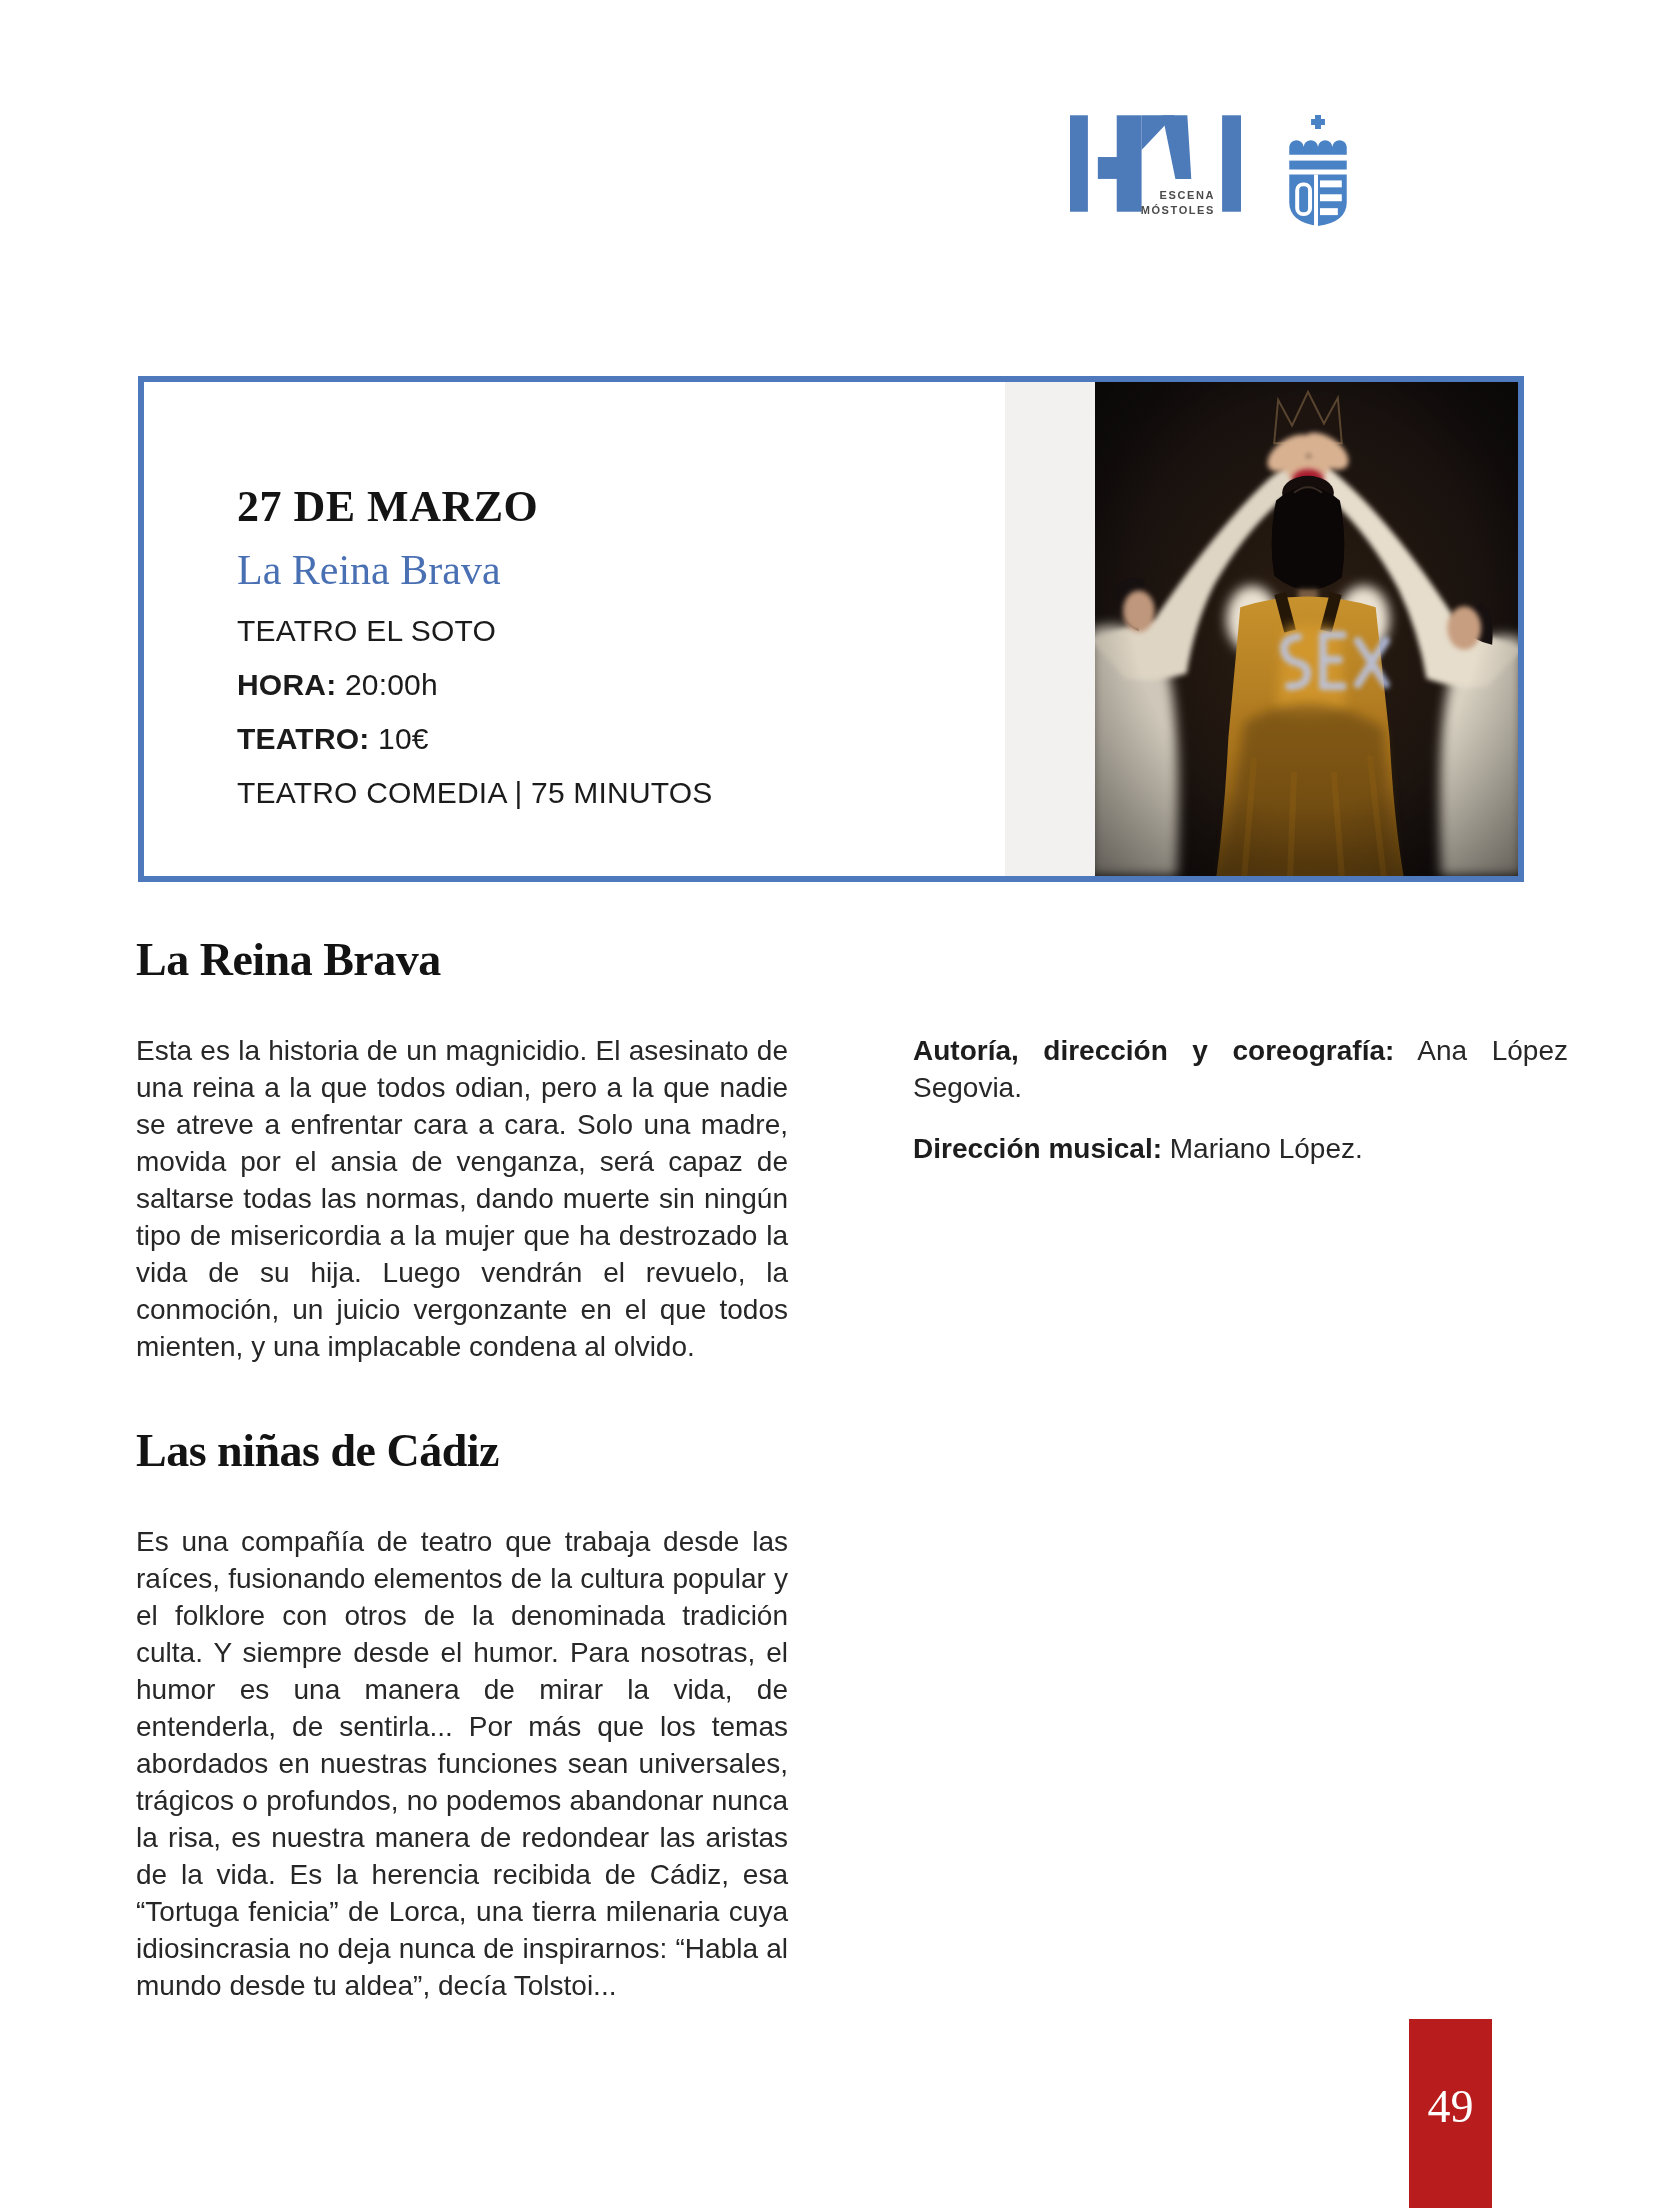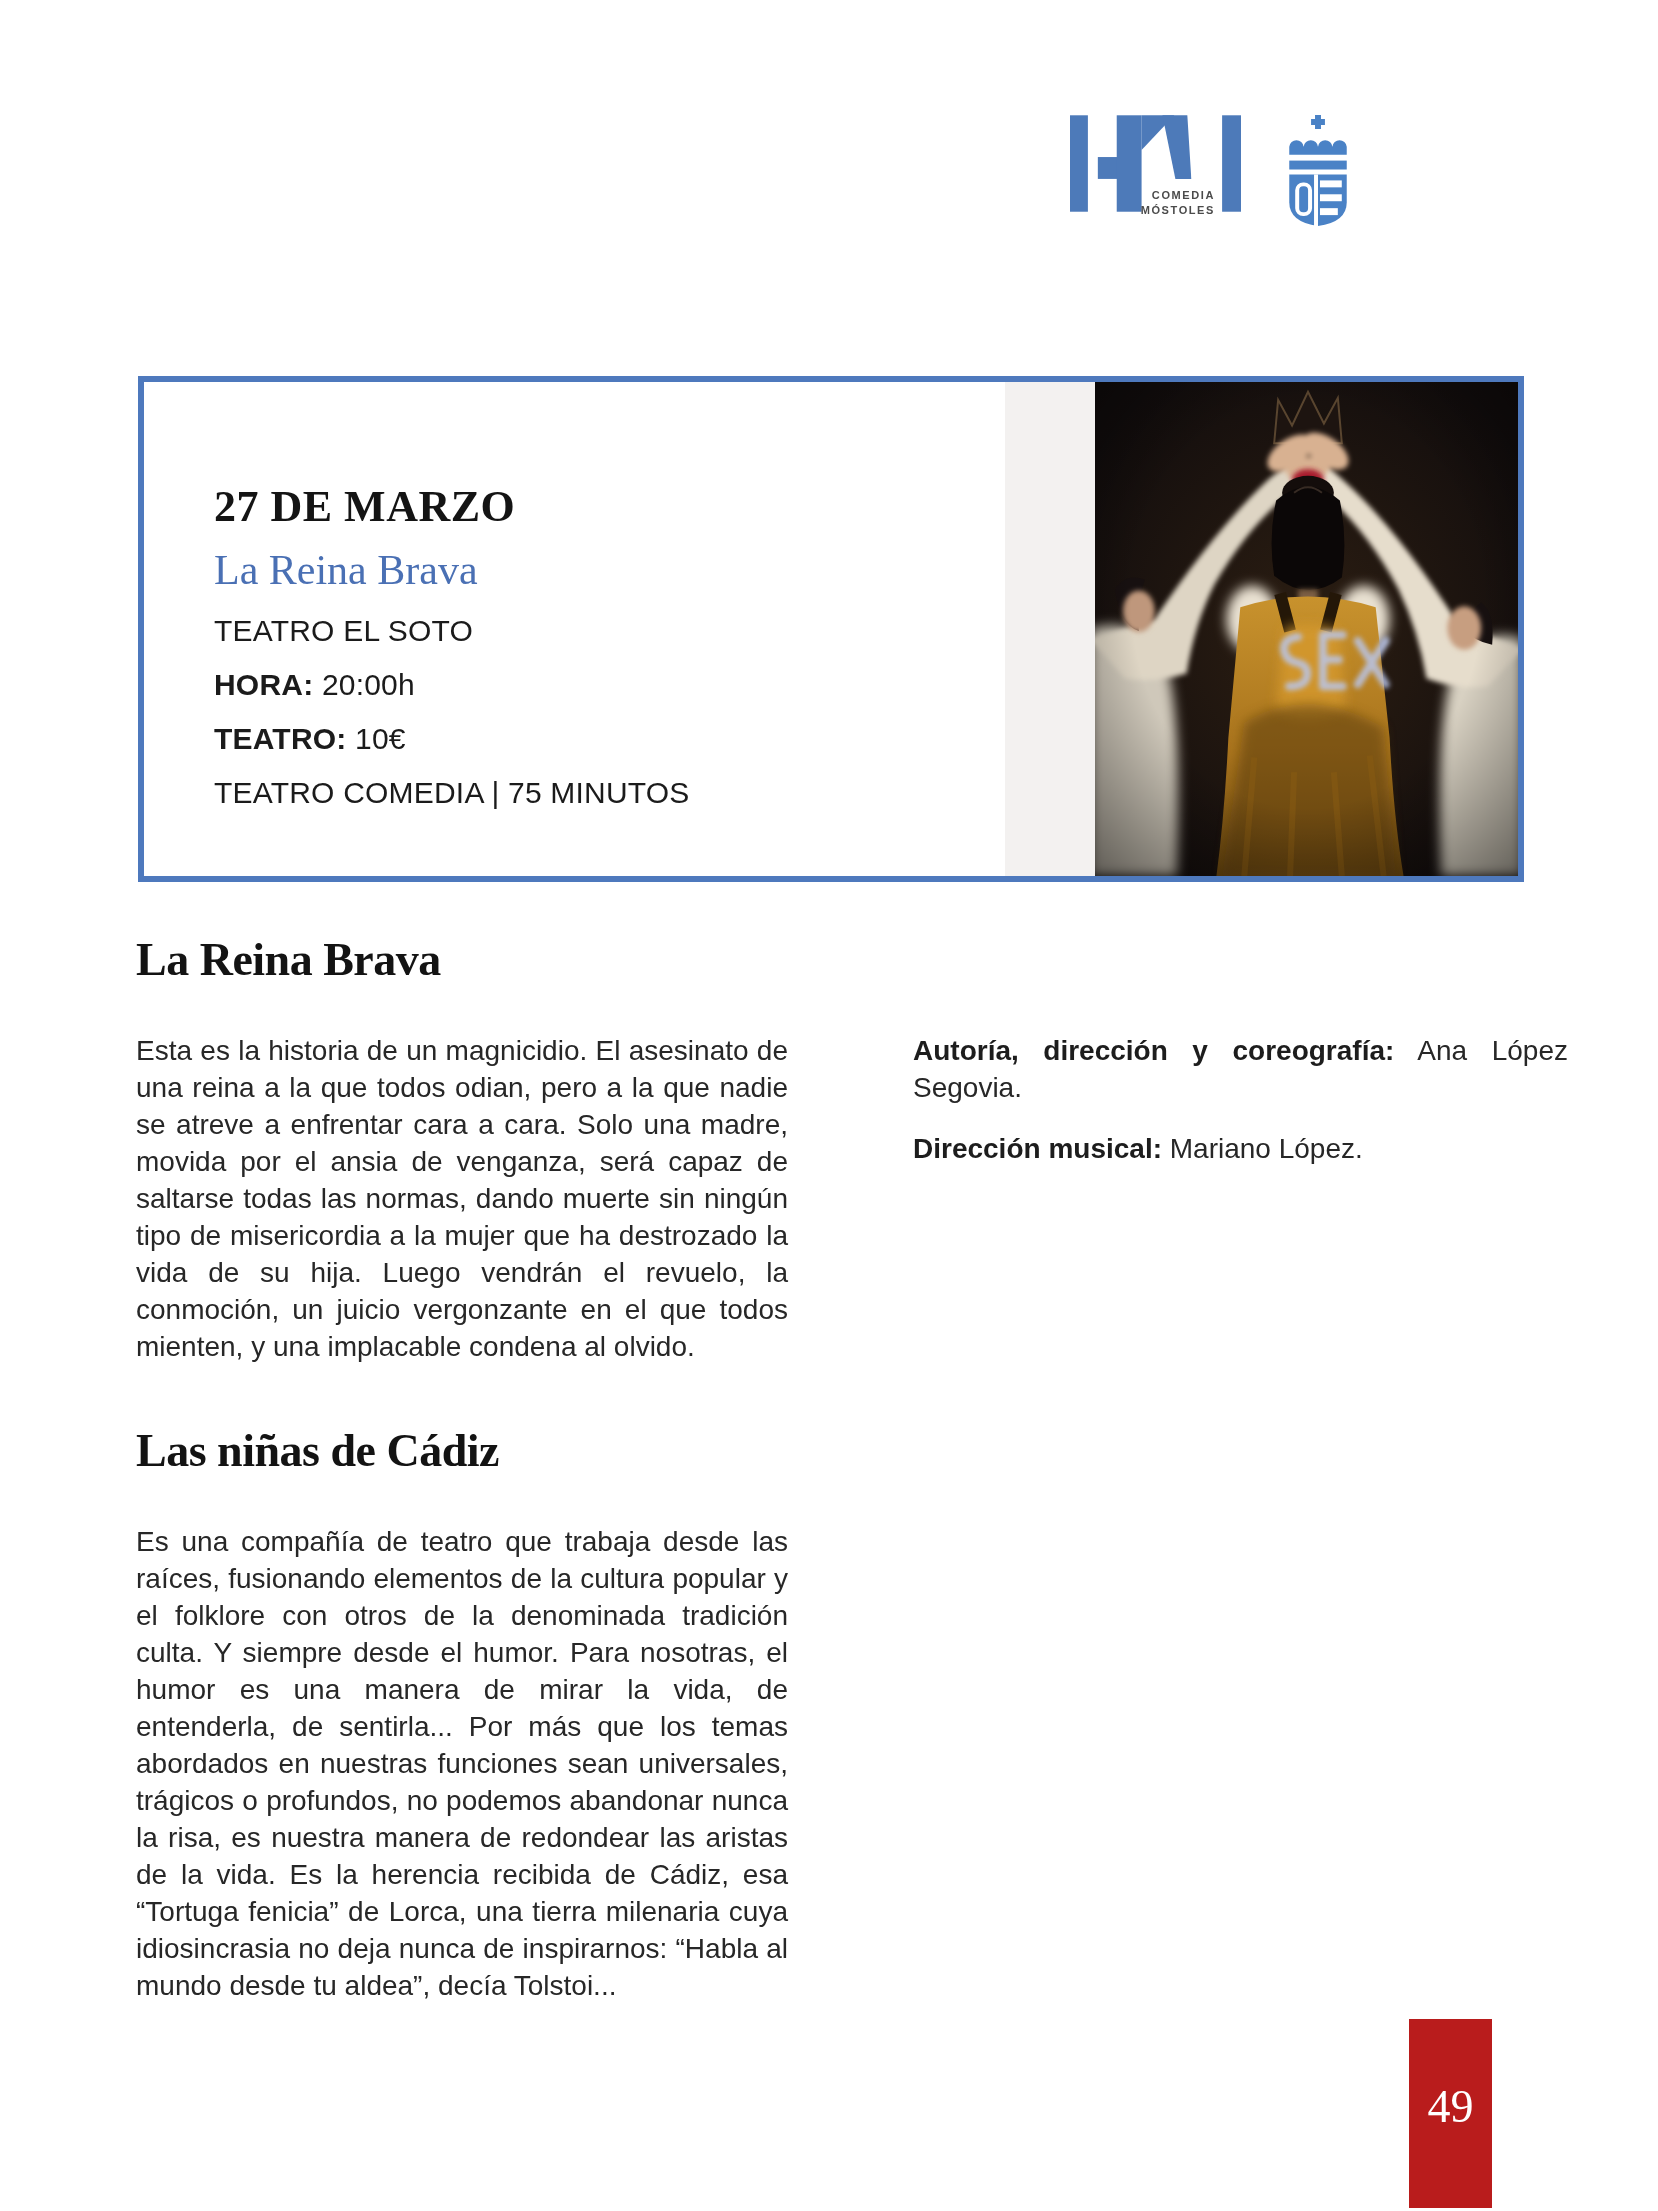--- a/index.html
+++ b/index.html
@@ -13,21 +13,21 @@
            font-size:11px;font-weight:700;letter-spacing:1.6px;color:#4b4b4b;line-height:15px;}
   .em-text span{display:block;}
   .logo-ayto{display:flex;align-items:flex-start;}
   .ayto-text{padding-top:20px;margin-left:16px;color:#4a82c6;}
   .ayto-small{display:block;font-size:15px;font-weight:500;letter-spacing:0.2px;line-height:17px;}
   .ayto-big{display:block;font-size:44px;font-weight:700;letter-spacing:-1px;line-height:44px;margin-top:2px;}
 
   
   .event-card{position:absolute;left:138px;top:376px;width:1386px;height:506px;
               border:6px solid #4e79bd;box-sizing:border-box;background:#fff;display:flex;}
-  .card-info{width:861px;box-sizing:border-box;padding:100px 0 0 70px;}
+  .card-info{width:861px;box-sizing:border-box;padding:100px 0 0 93px;}
   .card-date{margin:0 0 12px;font-family:"Liberation Serif",serif;font-weight:700;
              font-size:44px;line-height:50px;color:#141414;letter-spacing:0.5px;}
   .card-title{margin:0 0 16px;font-family:"Liberation Serif",serif;font-weight:400;
               font-size:42px;line-height:52px;color:#4a70b4;}
   .card-line{margin:0 0 17px;font-size:30px;line-height:37px;color:#1b1b1b;letter-spacing:0.2px;}
   .card-line strong{font-weight:700;}
   .bold{font-weight:400;}
   .card-strip{width:90px;background:#f3f1f0;}
   .card-photo{flex:1;position:relative;background:#120d0d;overflow:hidden;}
   .card-photo svg{display:block;width:100%;height:100%;}
@@ -60,21 +60,21 @@
         <g fill="#4d7ab9">
           <rect x="0" y="0" width="18" height="97"></rect>
           <rect x="28" y="42" width="24" height="22"></rect>
           <rect x="47" y="0" width="25" height="97"></rect>
           <polygon points="72,0 105,0 72,35"></polygon>
           <polygon points="93,0 118,0 122,64 106,64"></polygon>
           <rect x="153" y="0" width="19" height="97"></rect>
         </g>
       </svg>
       <div class="em-text">
-        <span>COMEDIA</span>
+        <span>ESCENA</span>
         <span>MÓSTOLES</span>
       </div>
     </div>
 
     <div class="logo-ayto">
       <svg width="62" height="111" viewBox="0 0 62 112" aria-hidden="true">
         <g fill="#4a82c6">
           <path d="M28,0 h6 v4 h4 v6 h-4 v4 h-6 v-4 h-4 v-6 h4 z"></path>
           <path d="M2,32 a7.3,7.5 0 0 1 14.5,0 a7.3,7.5 0 0 1 14.5,0 a7.3,7.5 0 0 1 14.5,0 a7.3,7.5 0 0 1 14.5,0 l0,8 L2,40 Z"></path>
           <rect x="2" y="46" width="58" height="9"></rect>

